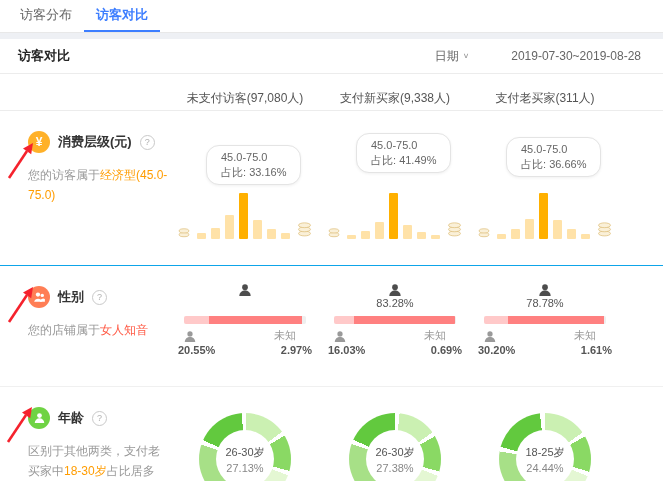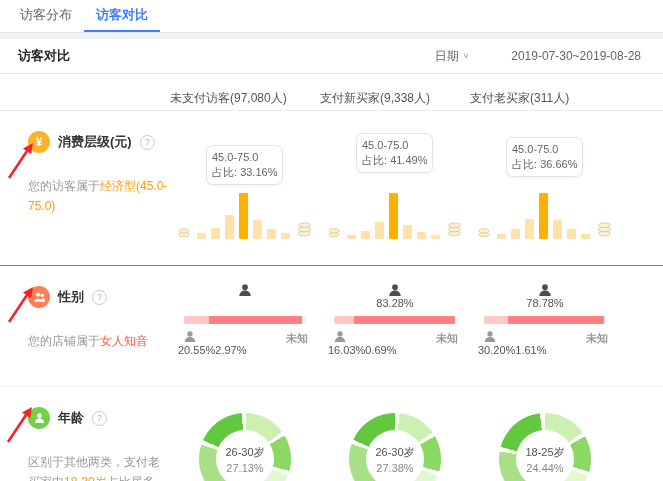--- a/index.html
+++ b/index.html
@@ -16,58 +16,58 @@
   
   .panel{background:#fff;margin-top:6px;height:443px;}
   .panel-header{height:34px;display:flex;justify-content:space-between;align-items:center;padding:0 22px 0 18px;border-bottom:1px solid #ececec;}
   .panel-title{font-size:13px;font-weight:700;color:#262626;}
   .date-area{display:flex;align-items:center;font-size:12px;color:#666;}
   .date-label{cursor:pointer;display:flex;align-items:center;gap:4px;}
   .caret{font-size:9px;color:#999;transform:scaleY(.8);}
   .date-range{margin-left:42px;color:#666;}
   
   .col-head-row{display:grid;grid-template-columns:170px 150px 150px 150px;height:36px;align-items:center;border-bottom:1px solid #ececec;}
-  .col-head{font-size:12px;color:#555;margin-top:12px;}
+  .col-head{text-align:center;font-size:12px;color:#555;margin-top:12px;}
   
   .section{display:grid;grid-template-columns:170px 150px 150px 150px;position:relative;}
   .row-consumption{height:154px;}
   .row-gender{height:120px;border-top:1px solid #0ea5e9;}
   .row-age{height:160px;border-top:1px solid #f0f0f0;}
   .sec-info{padding:20px 0 0 28px;}
   .sec-title-row{display:flex;align-items:center;gap:8px;}
   .sec-icon{width:22px;height:22px;border-radius:50%;color:#fff;display:flex;align-items:center;justify-content:center;font-size:12px;font-weight:700;flex:0 0 22px;}
   .ic-consumption{background:var(--icon-consumption,#ffb129);}
   .ic-gender{background:var(--icon-gender,#ff7e55);gap:1px;}
   .ic-age{background:var(--icon-age,#6fd344);}
   .sec-title{font-size:13px;font-weight:700;color:#333;}
   .help{width:13px;height:13px;border:1px solid #c9c9c9;border-radius:50%;color:#b0b0b0;font-size:9px;display:flex;align-items:center;justify-content:center;cursor:pointer;}
-  .sec-desc{margin-top:23px;font-size:12px;line-height:20px;color:#999;width:142px;}
+  .sec-desc{margin-top:12px;font-size:12px;line-height:20px;color:#999;width:142px;}
   .hl-orange{color:var(--highlight-orange,#ff9c00);}
   .hl-red{color:var(--highlight-red,#ff5a45);}
   .cell{position:relative;}
   
-  .tip{position:absolute;left:36px;top:34px;background:#fff;border:1px solid #e4e4e4;border-radius:7px;padding:4px 5px;font-size:11px;line-height:15px;color:#666;box-shadow:0 1px 3px rgba(0,0,0,.06);white-space:nowrap;z-index:2;}
+  .tip{position:absolute;left:36px;top:34px;background:#fff;border:1px solid #e4e4e4;border-radius:13px;padding:4px 14px;font-size:11px;line-height:15px;color:#666;box-shadow:0 1px 3px rgba(0,0,0,.06);white-space:nowrap;z-index:2;}
   .bar-cell:nth-child(3) .tip{top:22px;}
   .bar-cell:nth-child(4) .tip{top:26px;}
   .bar-area{position:absolute;left:8px;right:8px;bottom:26px;display:flex;align-items:flex-end;justify-content:center;}
   .bars{display:flex;align-items:flex-end;gap:5px;margin:0 7px;}
   .bar{width:9px;border-radius:1px;background:var(--bar-normal,#ffe2a8);}
   .bar.hl{background:var(--bar-highlight,#ffb000);}
   .coins ellipse{fill:#faf0d8;stroke:#dfc07e;stroke-width:1;}
   
   .g-ficon{position:absolute;top:16px;left:50%;transform:translateX(-50%);color:#4d4d4d;}
   .g-fpct{position:absolute;top:31px;left:0;right:0;text-align:center;font-size:11px;color:#555;}
   .g-bar{position:absolute;top:50px;left:14px;right:14px;height:8px;display:flex;border-radius:2px;overflow:hidden;background:#f5f5f5;}
   .g-bar i{display:block;height:100%;}
   .seg-male{background:var(--male-bar,#ffc9c9);}
   .seg-female{background:var(--female-bar,#ff8080);}
   .seg-unknown{background:#efefef;}
-  .g-row2{position:absolute;top:62px;left:14px;right:12px;display:flex;justify-content:space-between;align-items:flex-end;color:#9a9a9a;font-weight:bold;}
+  .g-row2{position:absolute;top:62px;left:14px;right:24px;display:flex;justify-content:space-between;align-items:flex-start;color:#9a9a9a;}
   .g-unk{font-size:11px;color:#999;}
-  .g-row3{position:absolute;top:78px;left:8px;right:8px;display:flex;font-size:11px;color:#555;}
+  .g-row3{position:absolute;top:78px;left:8px;right:8px;display:flex;justify-content:space-between;font-size:11px;color:#555;font-weight:bold;}
   
   .donut-wrap{position:absolute;top:26px;left:50%;margin-left:-46px;width:92px;height:92px;}
   .donut{position:absolute;inset:0;border-radius:50%;background:#e4f7d3;}
   .donut-hole{position:absolute;inset:17px;border-radius:50%;background:#fff;display:flex;flex-direction:column;align-items:center;justify-content:center;gap:2px;}
   .d-label{font-size:11px;color:#555;}
   .d-pct{font-size:11px;color:#888;}
   
   .arrow{position:absolute;z-index:5;pointer-events:none;}
   .arrow line{stroke:var(--arrow-red,#f5222d);stroke-width:2.6;}
   .arrow polygon{fill:var(--arrow-red,#f5222d);}

